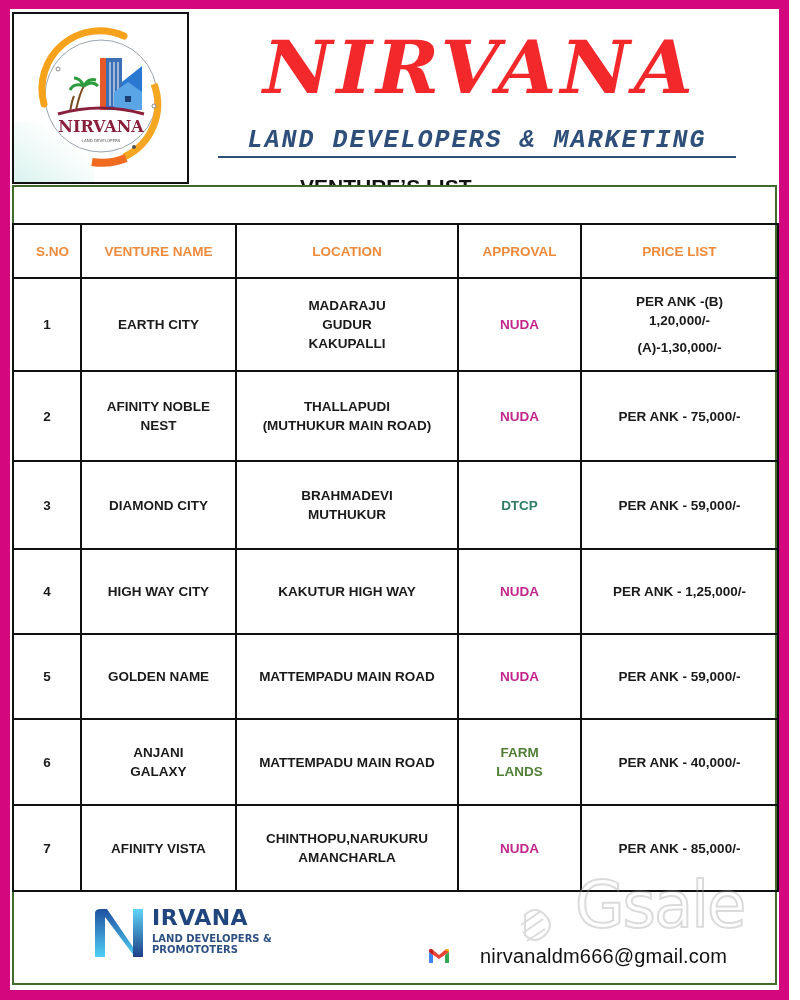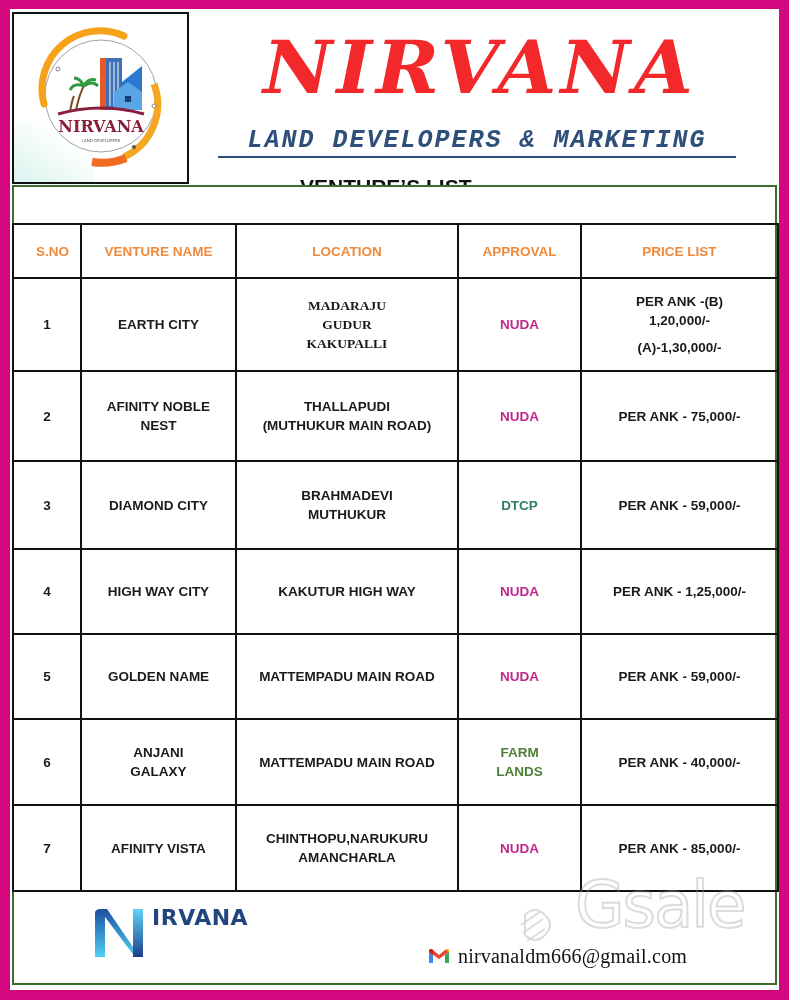--- a/index.html
+++ b/index.html
@@ -82,21 +82,21 @@
     .footer-logo .tagline {
       position: absolute; left: 62px; top: 28px; font-family: "DejaVu Sans", sans-serif;
       font-size: 10px; font-weight: bold; color: #2d4f82; line-height: 11px; width: 160px;
     }
 
     .email-row {
       position: absolute; left: 428px; top: 941px; height: 30px;
       display: flex; align-items: center; gap: 8px;
     }
     .email-text {
-      font-family: Liberation Serif, serif; font-size: 20px; color: #111; letter-spacing: 0.2px;
+      font-family: Liberation Sans, sans-serif; font-size: 20px; color: #111; letter-spacing: 0.2px; margin-left: 22px;
     }
 
     .watermark {
       position: absolute; left: 515px; top: 855px; width: 240px; height: 110px;
       opacity: 0.35; pointer-events: none;
     }
     .watermark-text {
       position: absolute; left: 60px; top: 0; font-family: "DejaVu Sans", sans-serif;
       font-size: 64px; color: transparent; -webkit-text-stroke: 2px #9a9a9a; line-height: 100px;
       letter-spacing: -2px;
@@ -159,21 +159,21 @@
       <th>VENTURE NAME</th>
       <th>LOCATION</th>
       <th>APPROVAL</th>
       <th>PRICE LIST</th>
     </tr>
   </thead>
   <tbody>
     <tr style="height:93px;">
       <td>1</td>
       <td>EARTH CITY</td>
-      <td style="padding:0 48px;font-family:Liberation Serif, serif;">MADARAJU GUDUR KAKUPALLI</td>
+      <td style="padding:0 48px;">MADARAJU GUDUR KAKUPALLI</td>
       <td class="approval-nuda">NUDA</td>
       <td>
         <span>PER ANK -(B) 1,20,000/-</span>
         <span class="price-line2">(A)-1,30,000/-</span>
       </td>
     </tr>
     <tr style="height:90px;">
       <td>2</td>
       <td style="padding:16px 20px;">AFINITY NOBLE NEST</td>
       <td>
@@ -244,20 +244,24 @@
       </linearGradient>
       <linearGradient id="ng2" x1="0" y1="0" x2="0" y2="1">
         <stop offset="0" stop-color="#5fd4f7"></stop>
         <stop offset="1" stop-color="#1d3f88"></stop>
       </linearGradient>
     </defs>
     <path d="M2 6 Q2 2 8 2 L14 2 L40 40 L40 2 L50 2 L50 50 L42 50 L12 10 L12 50 L2 50 Z" fill="url(#ng)"></path>
     <rect x="40" y="2" width="10" height="48" fill="url(#ng2)"></rect>
   </svg>
   <div class="irvana">IRVANA</div>
+  <div class="tagline">
+    <div>LAND DEVELOPERS &amp;</div>
+    <div>PROMOTOTERS</div>
+  </div>
 </div>
 
 <div class="email-row">
   <svg width="22" height="16" viewBox="0 0 22 16">
     <path d="M1 4 L1 15 L5 15 L5 7 Z" fill="#4285f4"></path>
     <path d="M21 4 L21 15 L17 15 L17 7 Z" fill="#34a853"></path>
     <path d="M1 4 L11 11 L21 4 L21 2 Q19 0 17 2 L11 7 L5 2 Q3 0 1 2 Z" fill="#ea4335"></path>
     <path d="M17 2 L21 4 L21 2 Q19 0 17 2 Z" fill="#fbbc04"></path>
     <path d="M1 2 Q3 0 5 2 L5 7 L1 4 Z" fill="#c5221f"></path>
   </svg>

